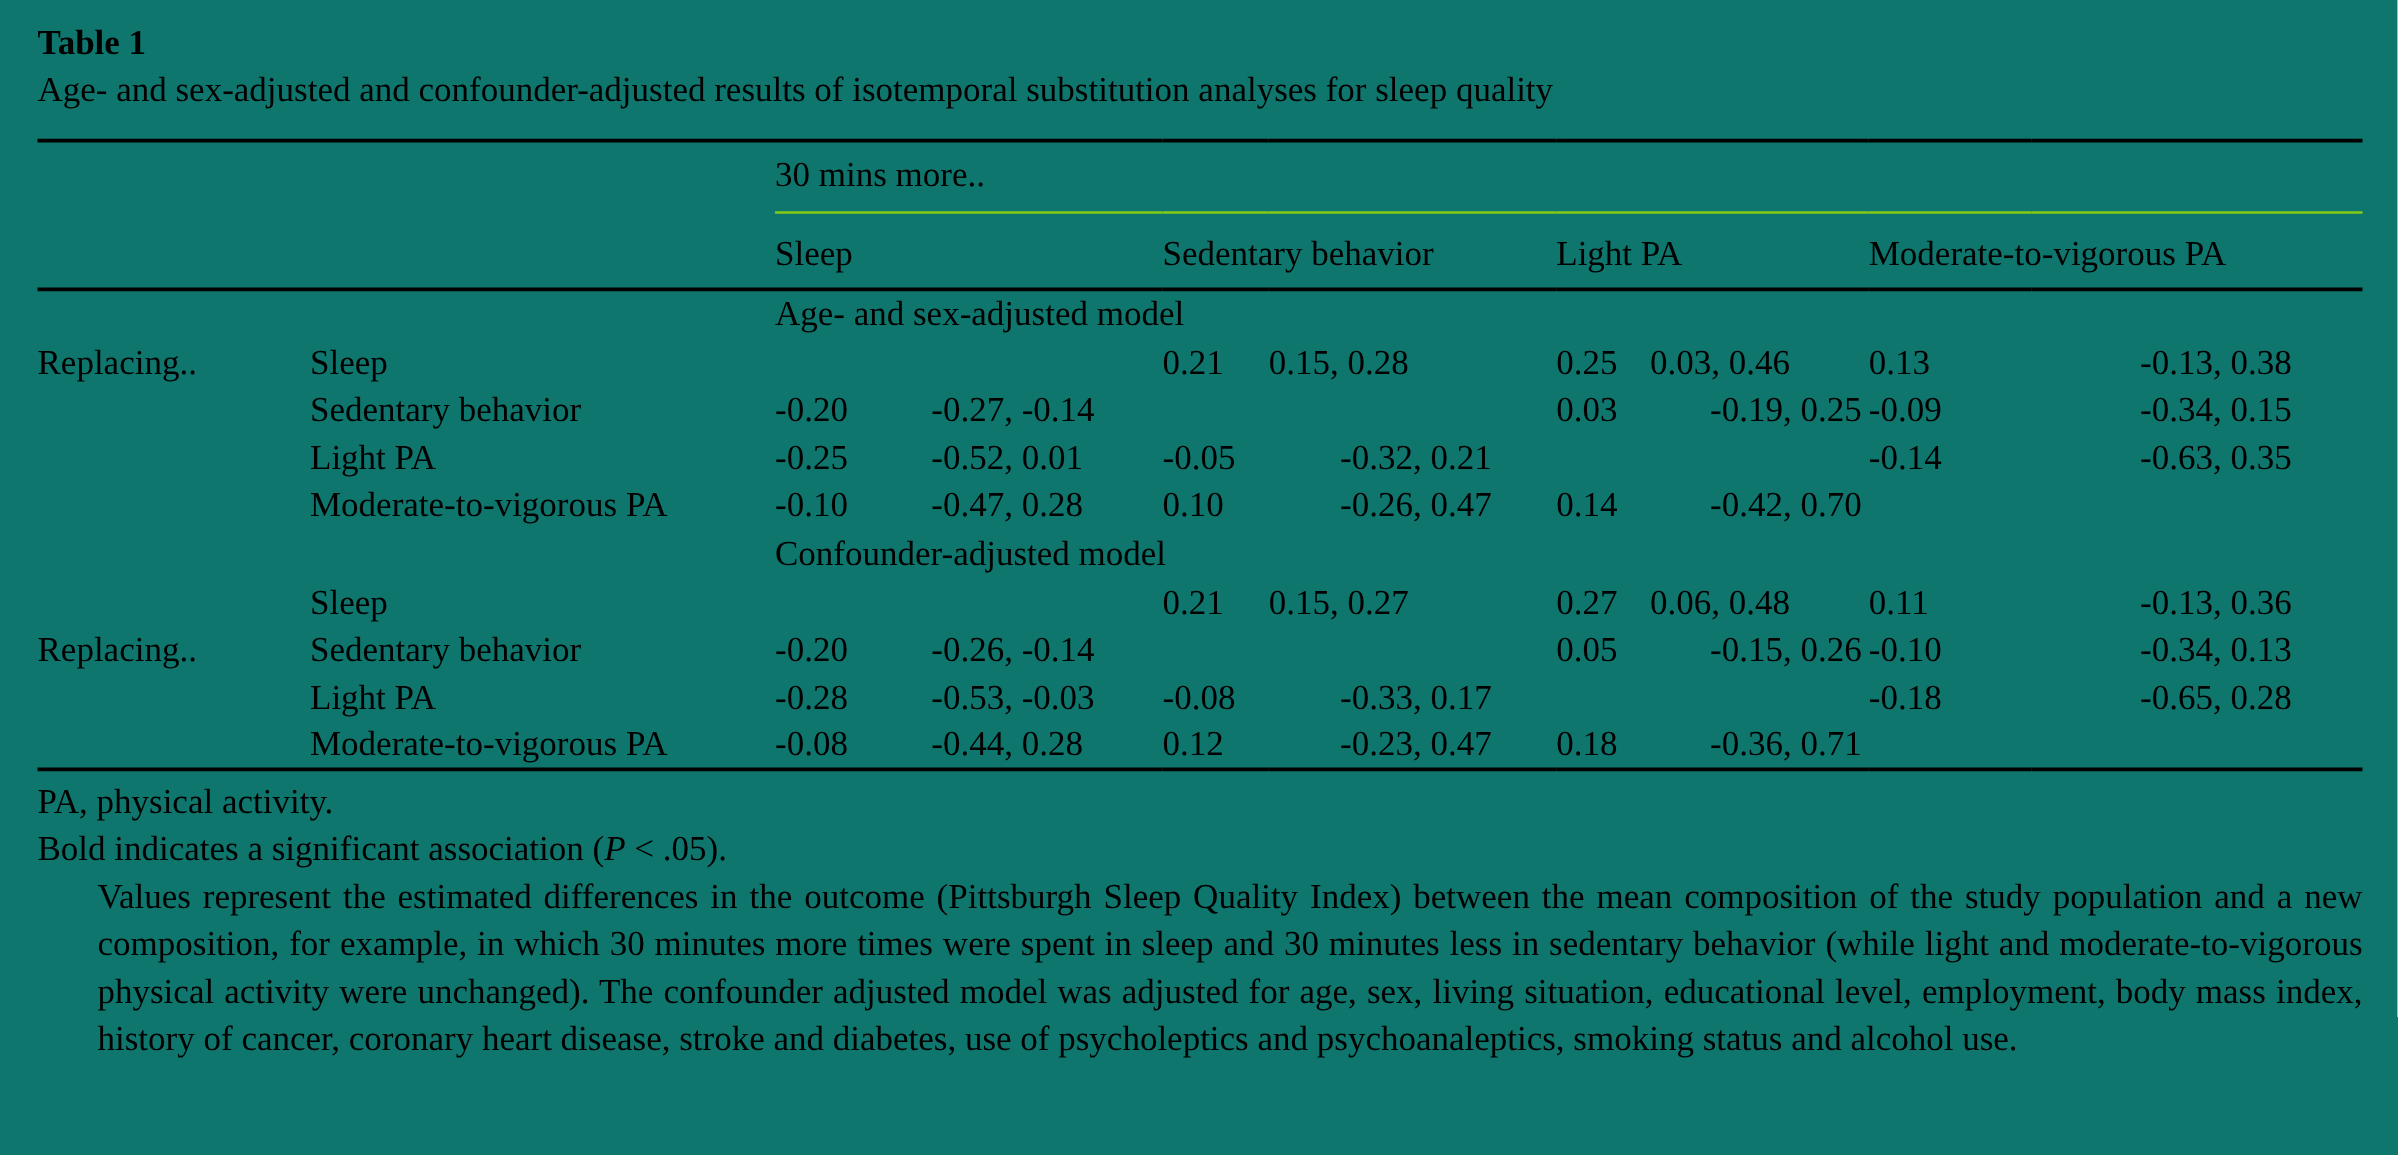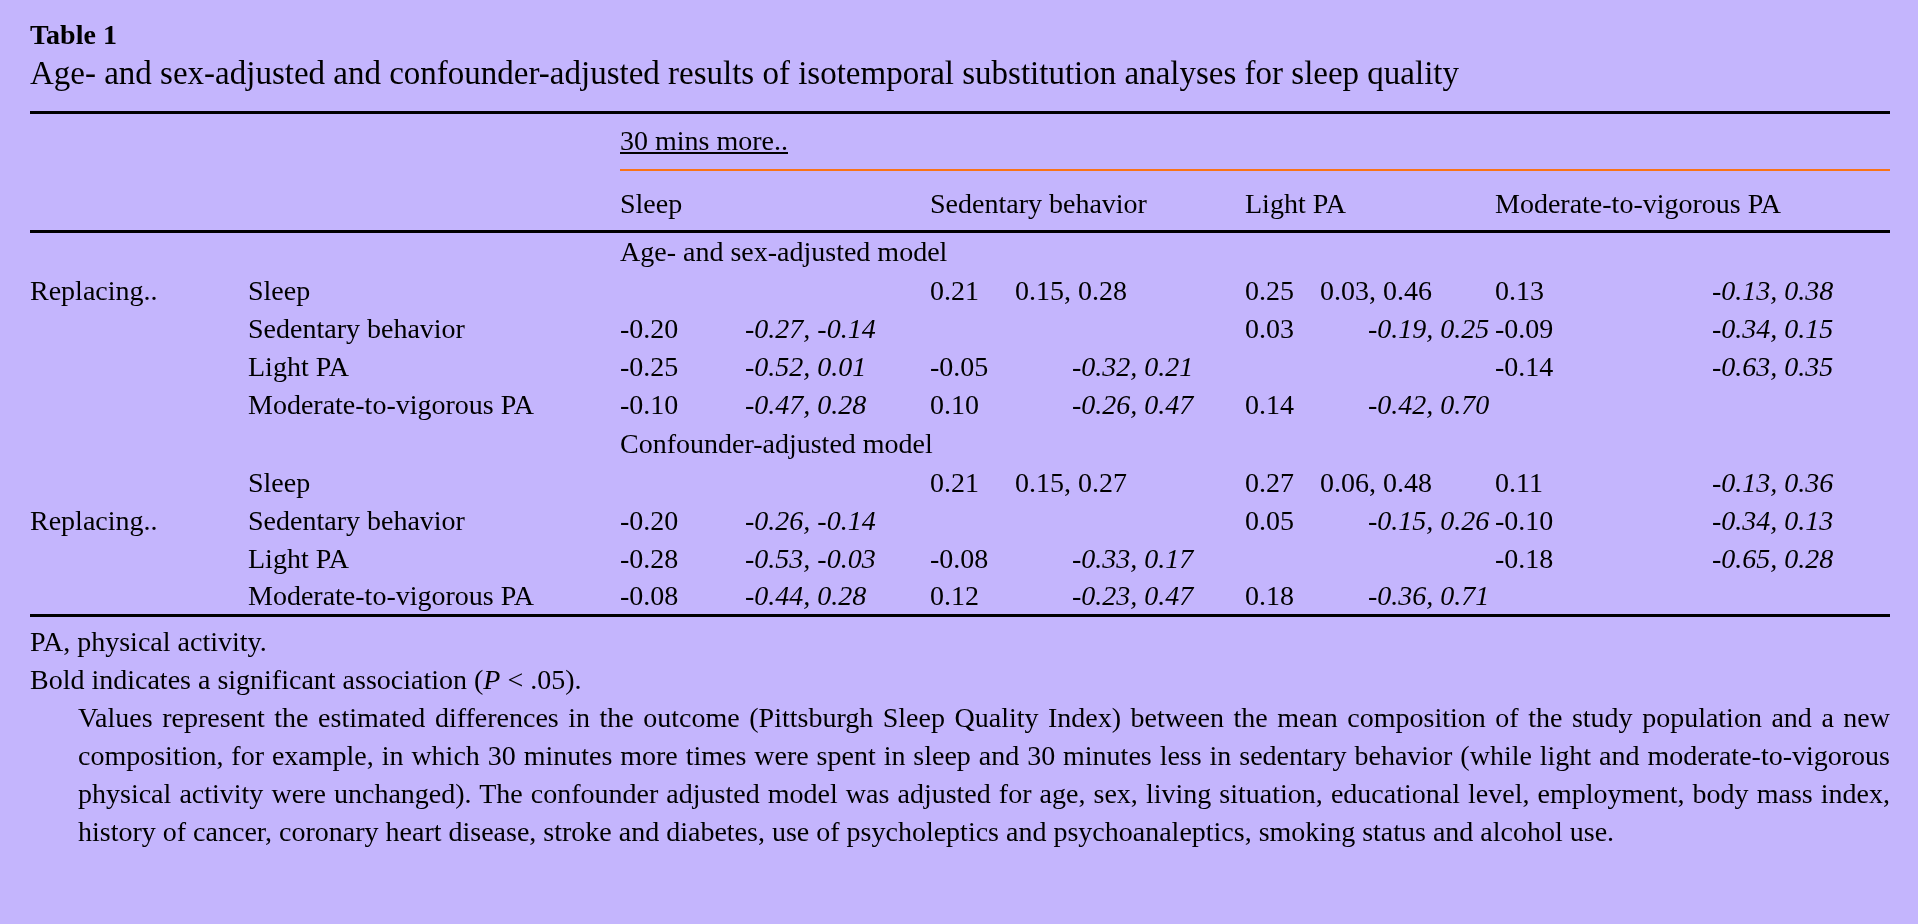--- a/index.html
+++ b/index.html
@@ -1,33 +1,33 @@
 <!DOCTYPE html>
 <html><head>
 <meta charset="utf-8">
 <style>
   * { margin: 0; padding: 0; box-sizing: border-box; }
   html, body { background: #ffffff; }
   .page {
     position: relative;
     width: 1918px;
     height: 924px;
-    background: #c4b5fd;
+    background: #0f766e;
     color: #000000;
     font-family: "Liberation Serif", serif;
     padding: 16px 28px 0 30px;
     overflow: hidden;
   }
   .title {
     font-size: 28px;
     line-height: 38px;
     font-weight: bold;
   }
   .caption {
-    font-size: 33px;
+    font-size: 28px;
     line-height: 38px;
   }
   table.results {
     border-collapse: collapse;
     table-layout: fixed;
     width: 1860px;
     margin-top: 19px;
     border-top: 3px solid #000;
     border-bottom: 3px solid #000;
     font-size: 28px;
@@ -35,22 +35,21 @@
   table.results th, table.results td {
     padding: 0;
     font-weight: normal;
     text-align: left;
     vertical-align: middle;
     white-space: nowrap;
   }
   tr.spanner-row th { height: 57px; }
   th.spanner {
     text-align: center;
-    border-bottom: 2px solid #f97316;
-    text-decoration: underline;
+    border-bottom: 2px solid #84cc16;
   }
   tr.colhead-row th {
     height: 62px;
     border-bottom: 3px solid #000;
     vertical-align: bottom;
     padding-bottom: 10px;
   }
   th.gh1 { padding-left: 10px; }
   th.gh2 { padding-left: 25px; }
   th.gh3 { padding-left: 25px; }
@@ -63,21 +62,21 @@
   td.est { text-align: right; }
   td.est1 { padding-right: 7px; margin-left: 32px; }
   td.est2 { padding-right: 3px; }
   td.est3 { padding-right: 4px; }
   td.est4 { padding-right: 2px; }
   td.ci1 { --pl: 56px; }
   td.ci2 { --pl: 68px; }
   td.ci3 { --pl: 59px; }
   td.ci4 { --pl: 98px; }
   td.ci { padding-left: var(--pl); }
-  td.ci.neg { padding-left: calc(var(--pl) - 11px); font-style: italic; }
+  td.ci.neg { padding-left: calc(var(--pl) - 11px); }
   .bold { font-weight: bold; }
   .footnotes {
     margin-top: 6px;
     width: 1860px;
     font-size: 28px;
     line-height: 38px;
   }
   .fn-para { text-align: justify; margin-left: 48px; }
   .italic { font-style: italic; }
 </style>

